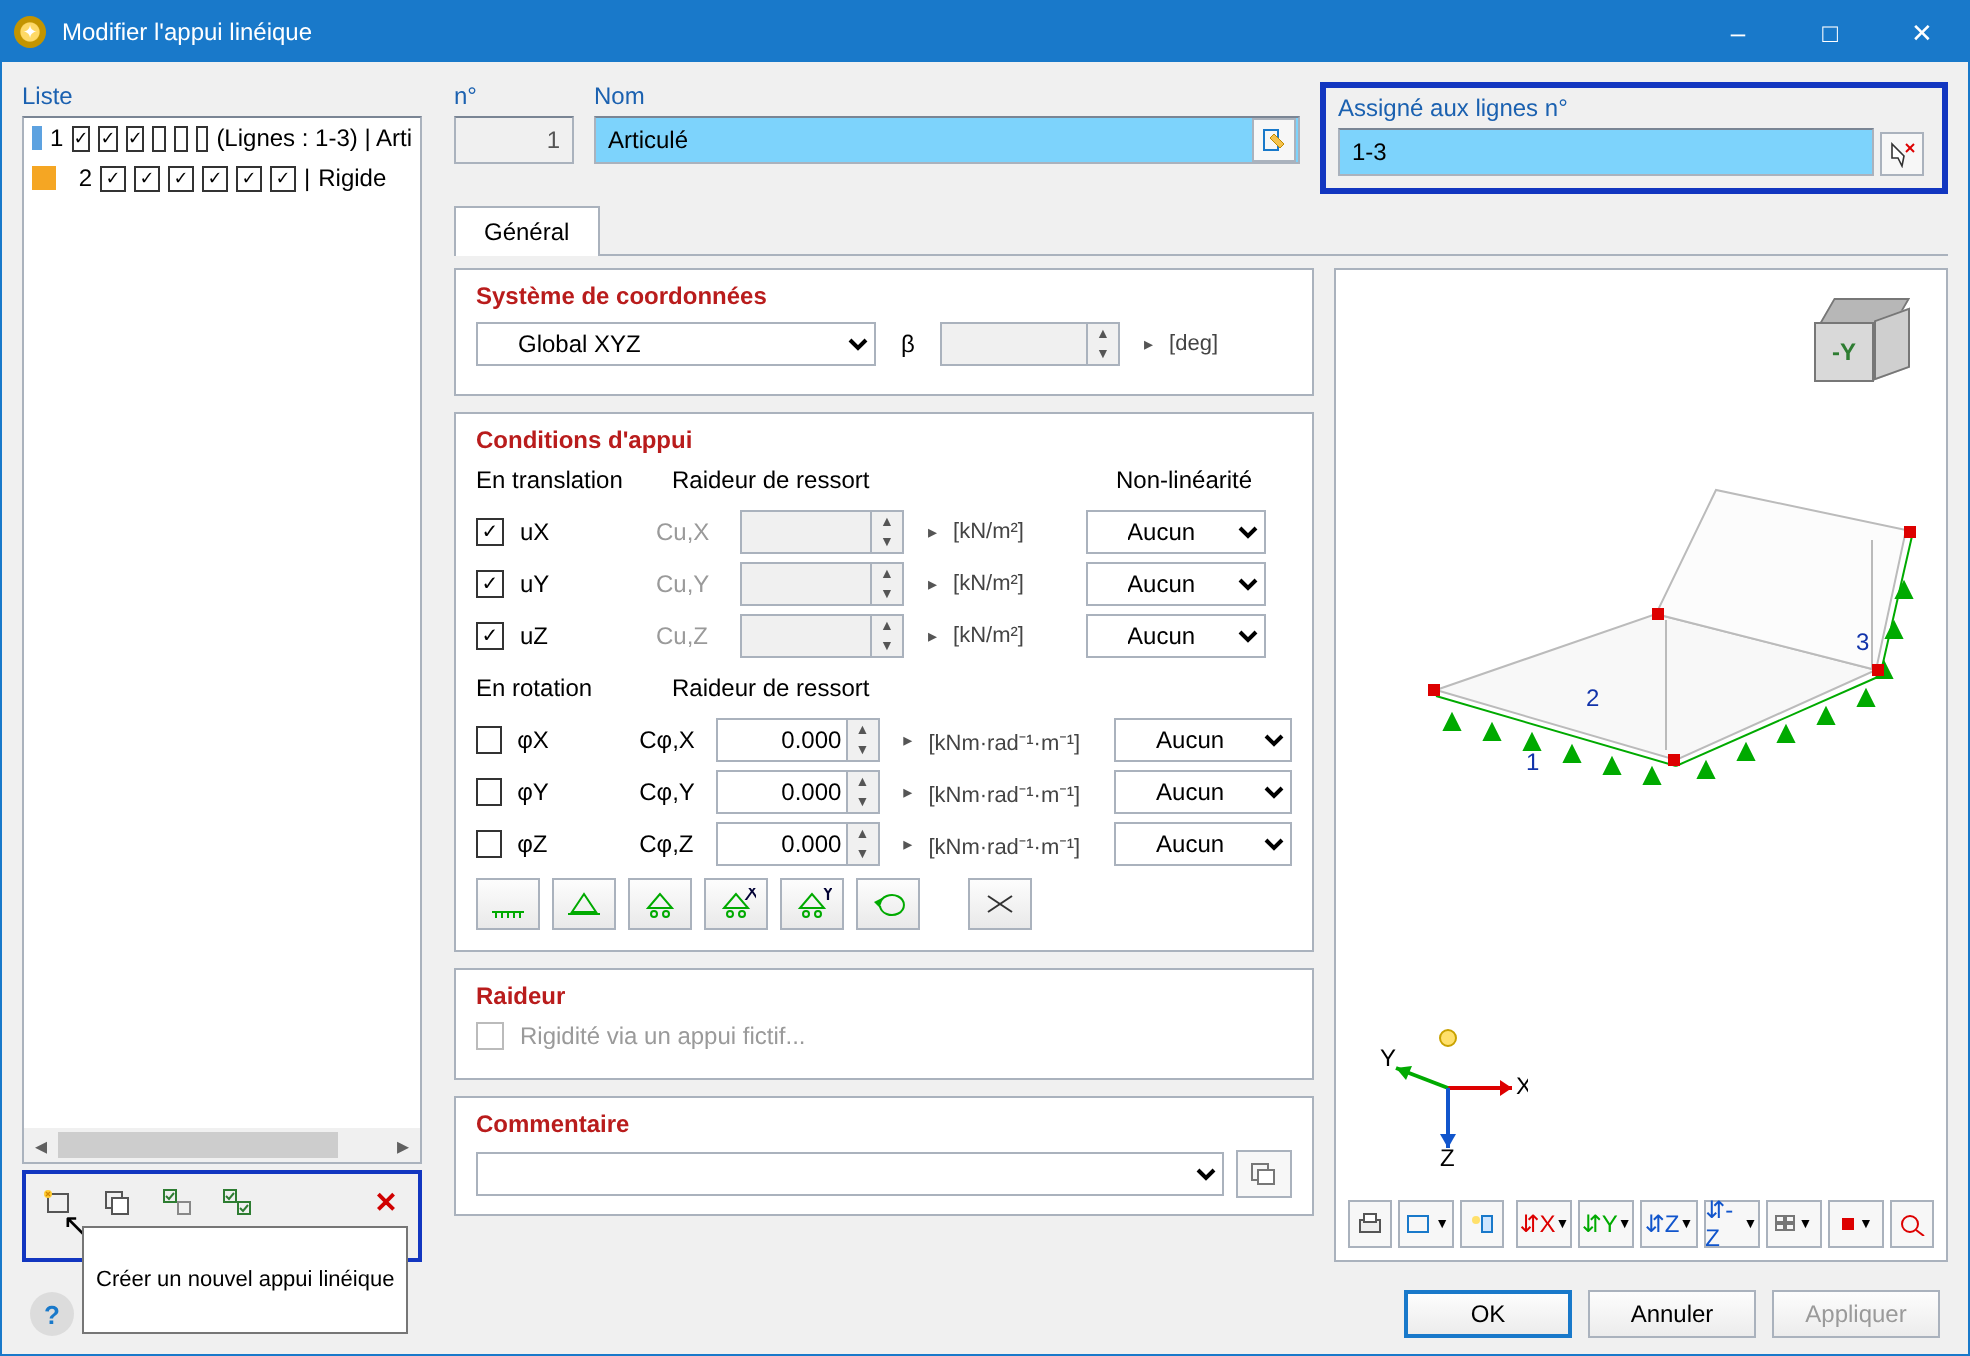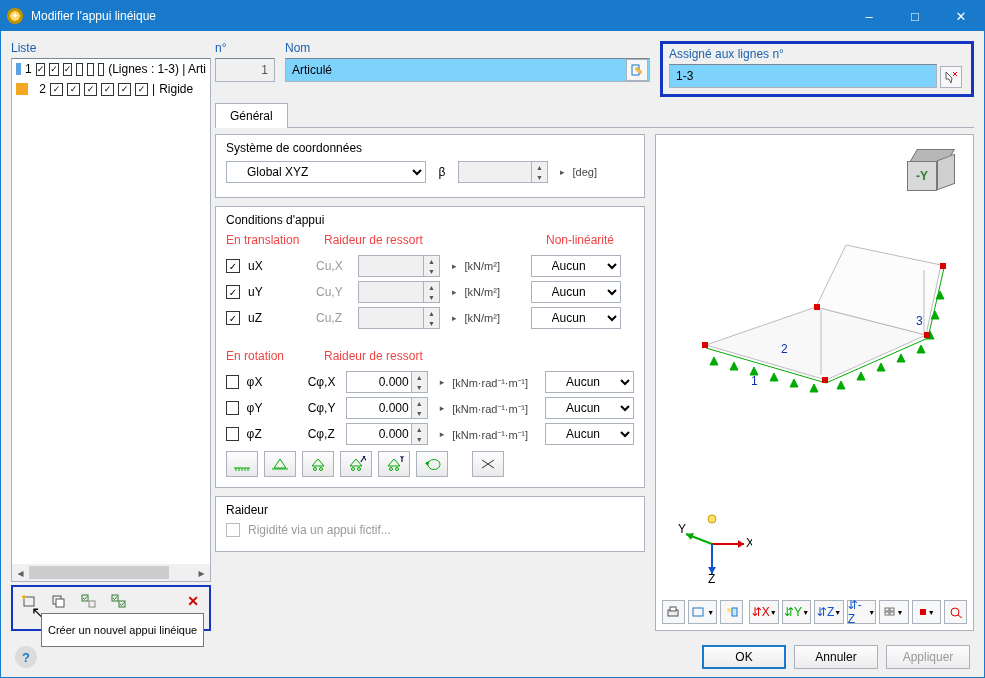--- a/index.html
+++ b/index.html
@@ -3,68 +3,68 @@
 <meta charset="utf-8">
 <style>
 * { box-sizing: border-box; font-family: "Segoe UI", Tahoma, sans-serif; font-size: 12px; }
 body { margin: 0; background: #fff; }
 .window { width: 985px; height: 678px; border: 1px solid #1979ca; display: flex; flex-direction: column; }
 .titlebar { height: 30px; background: #1979ca; color: #fff; display: flex; align-items: center; padding-left: 6px; }
 .titlebar .icon { width: 16px; height: 16px; margin-right: 8px; background: radial-gradient(circle, #ffd966 40%, #c39400 45%); border-radius: 50%; display: flex; align-items: center; justify-content: center; font-size: 9px; }
 .titlebar .title { flex: 1; font-size: 12px; }
 .titlebar .winbtn { width: 46px; height: 30px; display: flex; align-items: center; justify-content: center; color: #fff; font-size: 13px; }
 .body { flex: 1; display: flex; flex-direction: column; background: #f0f0f0; padding: 10px 10px 6px 10px; gap: 8px; }
-.topflex { flex: 1; display: flex; gap: 4px; min-height: 0; }
+.topflex { flex: 1; display: flex; gap: 16px; min-height: 0; }
 .leftcol { width: 200px; display: flex; flex-direction: column; }
 .rightcol { flex: 1; display: flex; flex-direction: column; gap: 6px; min-width: 0; }
 .label { color: #1b61b0; font-size: 12px; margin-bottom: 3px; }
 .listbox { flex: 1; background: #fff; border: 1px solid #aab2bd; border-top-color: #7a8594; overflow: hidden; position: relative; }
 .listrow { display: flex; align-items: center; padding: 3px 4px; gap: 4px; white-space: nowrap; }
 .listrow .sq { width: 12px; height: 12px; }
 .sq.blue { background: #5da2e0; }
 .sq.orange { background: #f5a623; }
 .listrow .num { width: 14px; text-align: right; }
 .cbx { width: 13px; height: 13px; border: 1px solid #333; display: inline-flex; align-items: center; justify-content: center; font-size: 9px; line-height: 9px; }
 .hscroll { position: absolute; bottom: 0; left: 0; right: 0; height: 17px; background: #f0f0f0; display: flex; align-items: center; }
 .hscroll .ar { width: 17px; height: 17px; display: flex; align-items: center; justify-content: center; color: #606060; background: #f0f0f0; }
 .hscroll .track { flex: 1; height: 17px; background: #f0f0f0; position: relative; }
 .hscroll .thumb { position: absolute; left: 0; top: 2px; bottom: 2px; width: 140px; background: #cdcdcd; }
 .listtoolbar { height: 46px; border: 2px solid #1236c0; background: #f0f0f0; margin-top: 3px; padding: 3px 4px; display: flex; gap: 6px; align-items: flex-start; position: relative; }
 .tbtn { width: 24px; height: 22px; border: 1px solid transparent; display: flex; align-items: center; justify-content: center; font-size: 12px; }
 .tbtn.del { margin-left: auto; color: #d00000; font-weight: bold; font-size: 14px; }
-.tooltip { position: absolute; left: 28px; top: 26px; background: #fff; border: 1px solid #767676; padding: 10px 6px; font-size: 11px; white-space: nowrap; }
+.tooltip { position: absolute; left: 28px; top: 26px; background: #fff; border: 1px solid #767676; padding: 20px 6px; font-size: 11px; white-space: nowrap; }
 .cursor { position: absolute; left: 18px; top: 16px; font-size: 16px; color: #000; pointer-events: none; }
 .toprow { display: flex; gap: 10px; }
 .field { display: flex; flex-direction: column; }
 .numbox { width: 60px; }
 .input { background: #7dd3fc; border: 1px solid #aab2bd; border-top-color: #7a8594; padding: 4px 6px; height: 24px; }
 .input.ro { background: #f0f0f0; color: #555; text-align: right; }
 .nomwrap { flex: 1; position: relative; }
 .nomwrap .editbtn { position: absolute; right: 2px; top: 18px; width: 22px; height: 22px; border: 1px solid #aab2bd; background: #f7f7f7; display: flex; align-items: center; justify-content: center; color: #1979ca; font-size: 11px; }
 .assigned { width: 314px; border: 3px solid #1236c0; padding: 3px 6px 6px 6px; background: #f0f0f0; position: relative; }
 .assigned .pick { position: absolute; right: 9px; top: 22px; width: 22px; height: 22px; border: 1px solid #aab2bd; background: #f7f7f7; display:flex; align-items:center; justify-content:center; }
 .assigned .pick svg { width:14px; height:14px; }
 .assigned .input { width: calc(100% - 28px); }
 .tabs { display: flex; border-bottom: 1px solid #aab2bd; }
 .tab { padding: 5px 14px; border: 1px solid #aab2bd; border-bottom: none; background: #fff; margin-bottom: -1px; }
 .contentrow { flex: 1; display: flex; gap: 10px; min-height: 0; }
 .panels { width: 430px; display: flex; flex-direction: column; gap: 8px; }
 .panel { border: 1px solid #aab2bd; background: #fff; padding: 6px 10px 10px 10px; }
-.panel .ptitle { color: #000000; margin-bottom: 6px; }
+.panel .ptitle { color: #b91c1c; margin-bottom: 6px; font-weight: bold; }
 .preview { flex: 1; border: 1px solid #aab2bd; background: #fff; position: relative; min-height: 0; }
 .preview .toolbar { position: absolute; left: 6px; right: 6px; bottom: 6px; display: flex; gap: 3px; align-items: center; }
 .ibtn { width: 28px; height: 24px; border: 1px solid #aab2bd; background: #f7f7f7; display: flex; align-items: center; justify-content: center; font-size: 11px; }
 .ibtn.split { width: 36px; }
 .select, .spin { border: 1px solid #aab2bd; background: #fff; height: 22px; padding: 2px 16px; }
 .select { width: 90px; }
 .spinwrap { position: relative; display: inline-block; }
 .spinwrap .arrows { position: absolute; right: 1px; top: 1px; bottom: 1px; width: 16px; display: flex; flex-direction: column; }
 .spinwrap .arrows div { flex:1; background:#f0f0f0; border-left:1px solid #aab2bd; display:flex; align-items:center; justify-content:center; font-size:7px; color:#555; }
 .row { display: flex; align-items: center; gap: 8px; margin-bottom: 4px; }
-.colh { color: #ef4444; margin-bottom: 4px; }
+.colh { color: #000000; margin-bottom: 4px; }
 .chk { width: 14px; height: 14px; border: 1px solid #333; display:inline-flex; align-items:center; justify-content:center; font-size:10px; }
 .subcol { display: inline-block; }
 .unit { color: #444; font-size: 11px; }
 .gray { color: #9a9a9a; }
 .fixbtns { display:flex; gap:6px; margin-top:6px; }
 .fixb { width:32px; height:26px; border:1px solid #aab2bd; background:linear-gradient(#fdfdfd,#e9e9e9); display:flex; align-items:center; justify-content:center; }
 .fixb svg { width:20px; height:16px; }
 .commentrow { display:flex; gap:6px; align-items:center; }
 .commentrow .select { flex:1; width:auto; }
 .footer { display:flex; justify-content:flex-end; gap:8px; padding: 6px 4px 2px 4px; align-items:center; }
@@ -255,21 +255,21 @@
                 <span class="gray" style="width:34px">Cu,Z</span>
                 <div class="spinwrap"><input class="spin" style="width: 82px; background: rgb(240, 240, 240);" readonly=""><div class="arrows">
                       <div>▲</div>
                       <div>▼</div>
                     </div></div>
                 <span class="triangle">▸</span>
                 <span class="unit" style="width:58px">[kN/m²]</span>
                 <select class="select nonlin"><option>Aucun</option></select>
               </div>
 
-              <div class="row" style="margin-top:20px">
+              <div class="row" style="margin-top:8px">
                 <span class="subcol colh" style="width:90px">En rotation</span>
                 <span class="subcol colh" style="width:140px">Raideur de ressort</span>
               </div>
               <div class="row">
                 <span class="chk"></span>
                 <span style="width:60px">φX</span>
                 <span style="width:34px">Cφ,X</span>
                 <div class="spinwrap"><input class="spin" style="width: 82px; text-align: right; padding-right: 18px;" value="0.000"><div class="arrows">
                       <div>▲</div>
                       <div>▼</div>
@@ -356,20 +356,32 @@
             </div>
 
             <div class="panel">
               <div class="ptitle">Raideur</div>
               <div class="row">
                 <span class="chk" style="border-color:#bbb"></span>
                 <span class="gray">Rigidité via un appui fictif...</span>
               </div>
             </div>
 
+            <div class="panel" style="padding-bottom:8px">
+              <div class="ptitle">Commentaire</div>
+              <div class="commentrow">
+                <select class="select"><option></option></select>
+                <div class="ibtn">
+                  <svg width="14" height="12">
+                      <rect x="1" y="1" width="8" height="8" fill="none" stroke="#777"></rect>
+                      <rect x="4" y="4" width="8" height="7" fill="#fff" stroke="#777"></rect>
+                    </svg>
+                </div>
+              </div>
+            </div>
           </div>
 
           <div class="preview">
             <div class="axis-cube">
               <div class="face top"></div>
               <div class="face side"></div>
               <div class="face front">-Y</div>
             </div>
             <svg style="position:absolute;left:10px;top:90px" width="290" height="200">
               <polygon points="40,120 160,155 260,110 150,82" fill="#f8f8f8" stroke="#bbb"></polygon>

